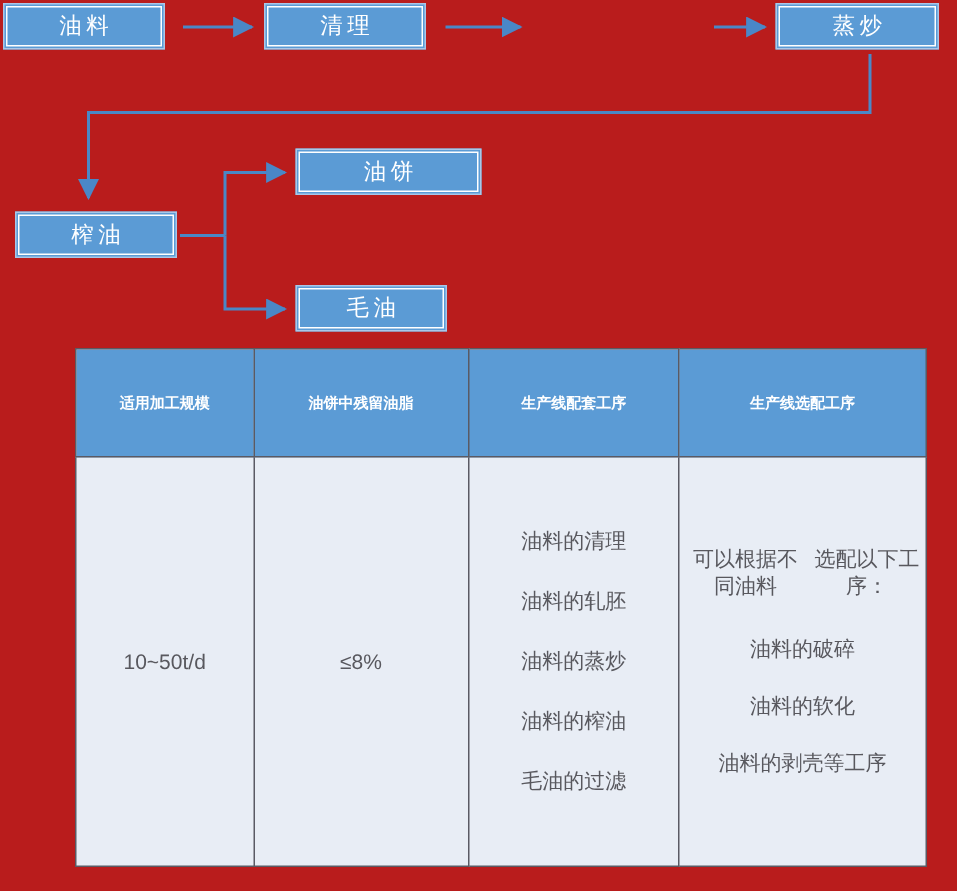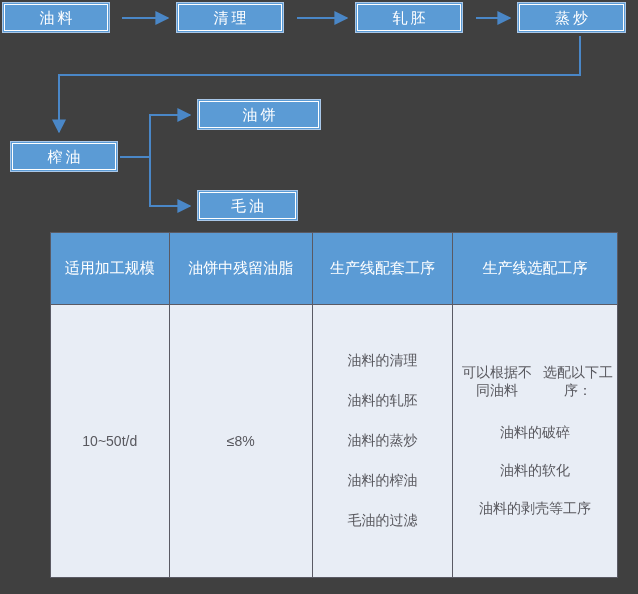--- a/index.html
+++ b/index.html
@@ -8,21 +8,21 @@
     margin: 0;
     padding: 0;
     background: #ffffff;
     font-family: "Liberation Sans", "DejaVu Sans", sans-serif;
   }
   #page {
     position: relative;
     width: 638px;
     height: 594px;
     overflow: hidden;
-    background: #404040;
+    background: #b91c1c;
   }
 
   
   #flow {
     position: absolute;
     left: 0; top: 0;
     width: 638px;
     height: 232px;
   }
   #flow-svg {
@@ -63,22 +63,22 @@
   #spec-table th,
   #spec-table td {
     border: 1px solid #5a5a64;
     padding: 0;
     text-align: center;
     vertical-align: middle;
   }
   #spec-table thead th {
     background: #5B9BD5;
     color: #ffffff;
-    font-weight: normal;
-    font-size: 15px;
+    font-weight: bold;
+    font-size: 10px;
     height: 72px;
   }
   #spec-table tbody td {
     background: #E8EDF5;
     color: #58585e;
     font-size: 14px;
   }
   .col-1 { width: 115px; }
   .col-2 { width: 139px; }
   .col-3 { width: 136px; }
@@ -122,21 +122,20 @@
 
       <path d="M 580 36 L 580 75 L 59 75 L 59 132" fill="none" stroke="#4A87C7" stroke-width="2" marker-end="url(#arw)"></path>
 
       <path d="M 120 157 L 150 157" fill="none" stroke="#4A87C7" stroke-width="2"></path>
       <path d="M 150 157 L 150 115 L 190 115" fill="none" stroke="#4A87C7" stroke-width="2" marker-end="url(#arw)"></path>
       <path d="M 150 157 L 150 206 L 190 206" fill="none" stroke="#4A87C7" stroke-width="2" marker-end="url(#arw)"></path>
     </svg>
 
     <div class="node" style="left:2px;  top:2px;   width:108px; height:31px;">油料</div>
     <div class="node" style="left:176px;top:2px;   width:108px; height:31px;">清理</div>
-    <div class="node" style="left:355px;top:2px;   width:108px; height:31px;">轧胚</div>
     <div class="node" style="left:10px; top:141px; width:108px; height:31px;">榨油</div>
     <div class="node" style="left:517px;top:2px;   width:109px; height:31px;">蒸炒</div>
     <div class="node" style="left:197px;top:99px;  width:124px; height:31px;">油饼</div>
     <div class="node" style="left:197px;top:190px; width:101px; height:31px;">毛油</div>
   </div>
 
   <table id="spec-table">
     <thead>
       <tr>
         <th class="col-1">适用加工规模</th>

